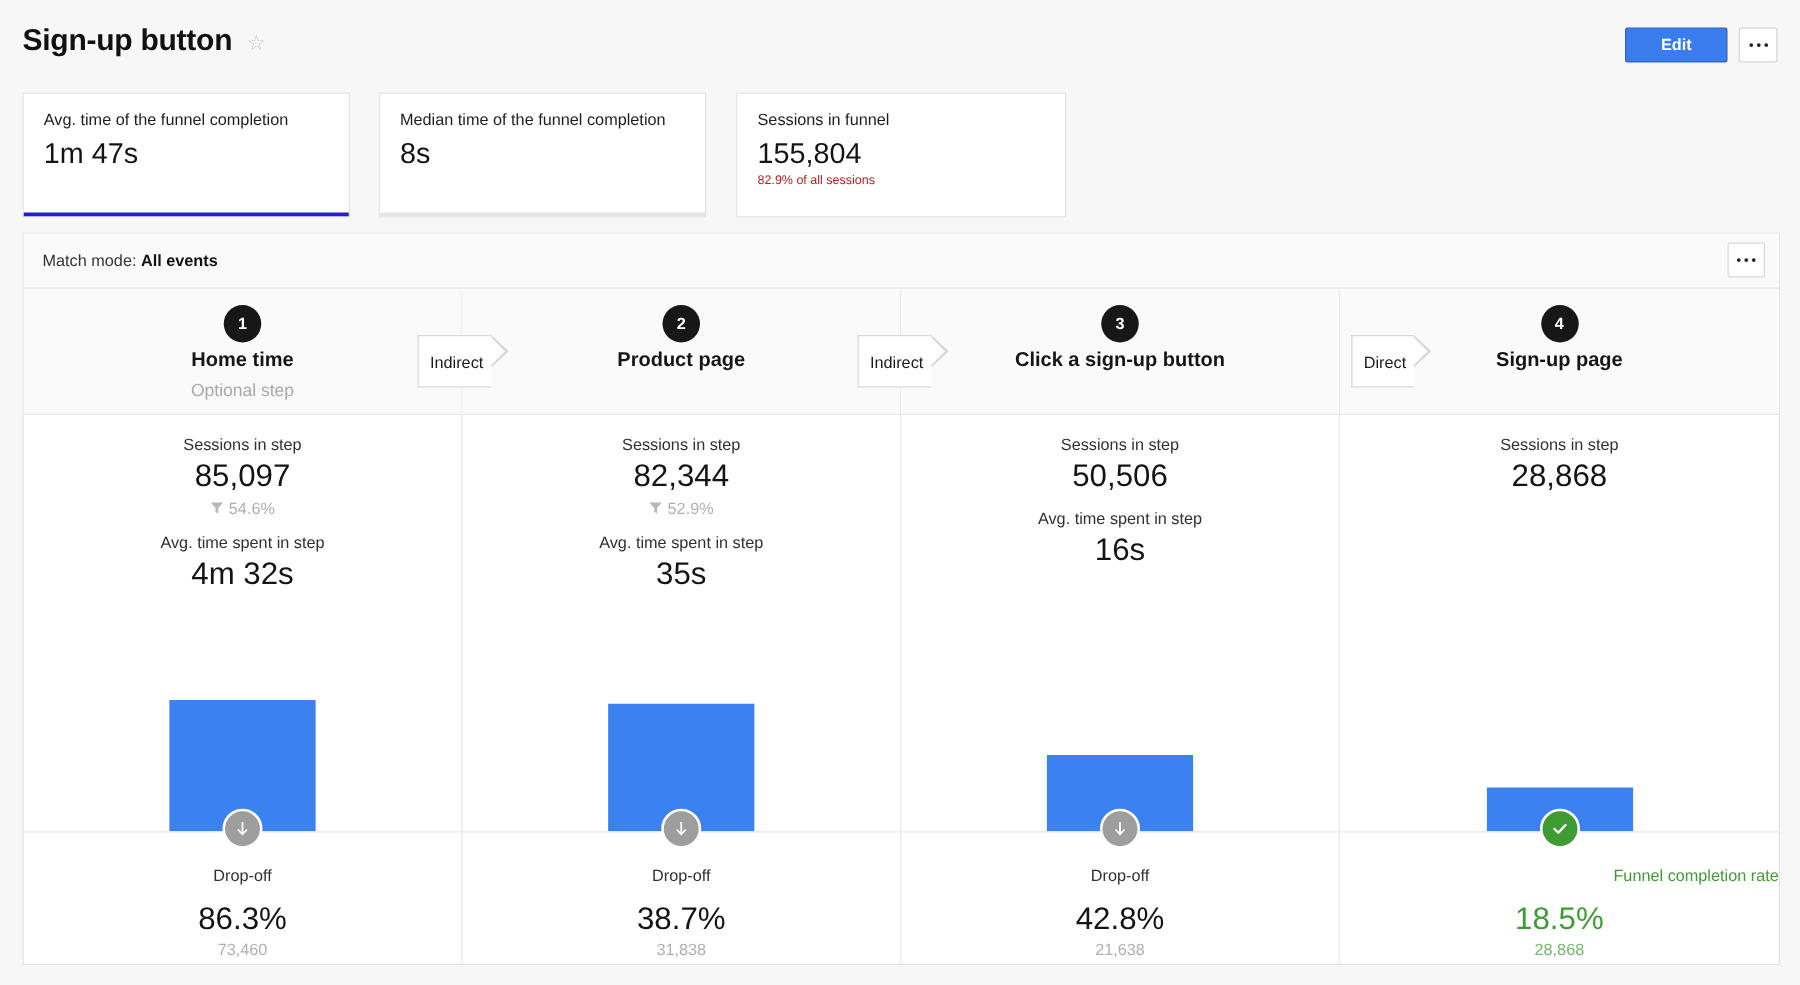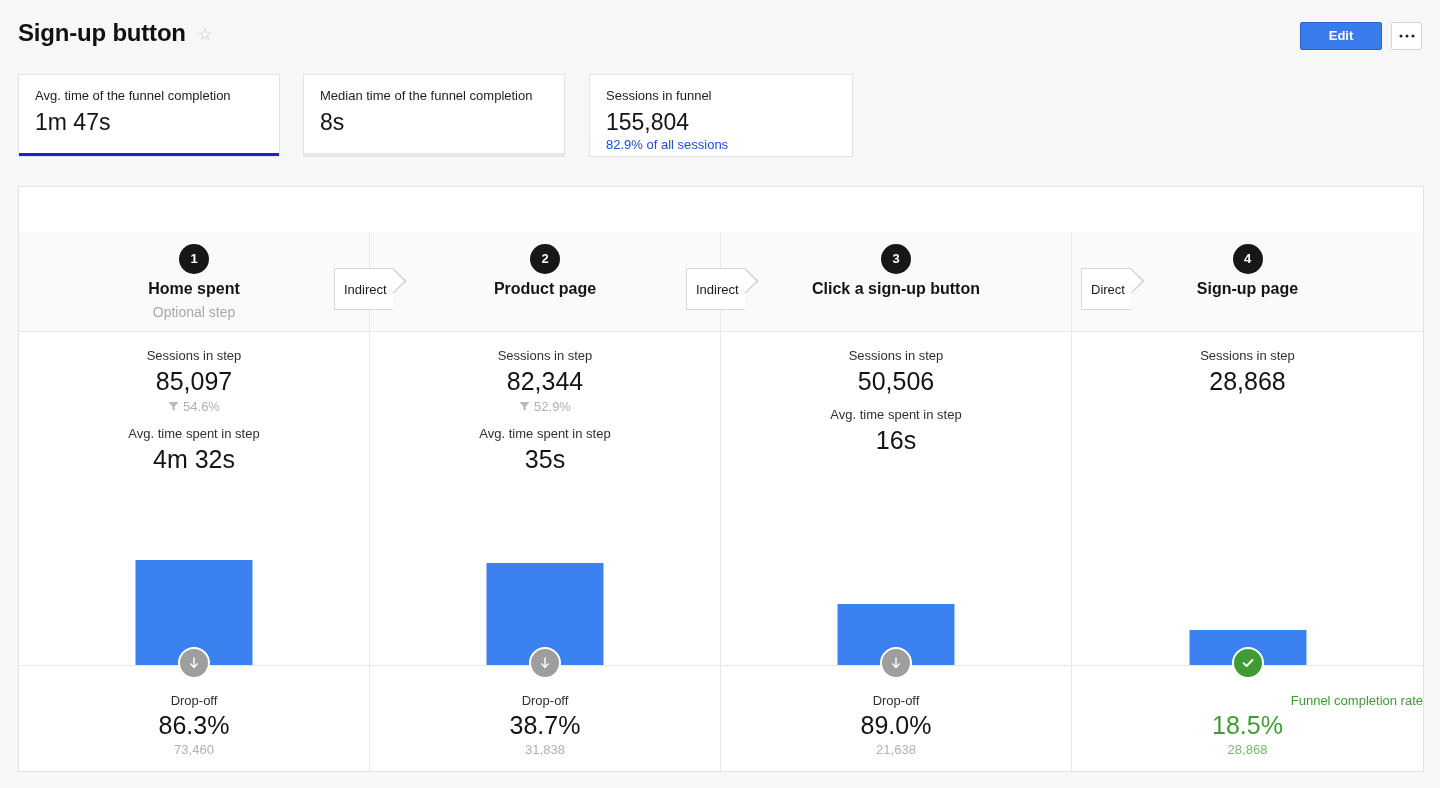--- a/index.html
+++ b/index.html
@@ -43,38 +43,38 @@
   .dots {
     position: absolute; left: 50%; top: 50%;
     transform: translate(-50%,-50%);
     display: flex; gap: 3px;
   }
   .dots i { width: 3px; height: 3px; border-radius: 50%; background: #222; display:block; }
 
   
   .cards { position: absolute; left: 18px; top: 74px; }
   .card {
-    position: absolute; top: 0; height: 83px;
+    position: absolute; top: 0; height: 100px;
     background: #fff; border: 1px solid #e3e3e3;
     padding: 13px 16px 0 16px;
   }
   .card.c1 { left: 0px;   width: 262px; }
   .card.c2 { left: 285px; width: 262px; }
   .card.c3 { left: 571px; width: 264px; }
   .card-underline {
     position: absolute; left: 0; bottom: 0; height: 3px; width: 100%;
   }
   .card-label {
     font-size: 13px; color: #1d1d1d; line-height: 16px;
   }
   .card-value {
     font-size: 23px; color: #141414; margin-top: 4px; line-height: 28px;
   }
   .card-sub {
-    font-size: 13px; color: #1d4ed8; margin-top: 1px; line-height: 16px;
+    font-size: 10px; color: #b91c1c; margin-top: 1px; line-height: 16px;
   }
 
   
   .funnel-panel {
     position: absolute; left: 18px; top: 186px;
     width: 1406px; height: 586px;
     background: #fff; border: 1px solid #e3e3e3;
   }
   .match-bar {
     position: relative; height: 44px; border-bottom: 1px solid #e6e6e6;
@@ -185,21 +185,21 @@
   }
   .foot-badge {
     position: absolute; left: 50%; top: -19px; transform: translateX(-50%);
     width: 32px; height: 32px; border-radius: 50%;
     border: 2px solid #fff;
     display: flex; align-items: center; justify-content: center;
   }
   .foot-badge.drop { background: #9e9e9e; }
   .foot-badge.done { background: #3f9c35; }
   .foot-label { font-size: 13px; color: #303030; padding-top: 27px; }
-  .foot-value { font-size: 25px; color: #141414; line-height: 32px; margin-top: 1px; }
+  .foot-value { font-size: 25px; color: #141414; line-height: 32px; margin-top: 11px; }
   .foot-count { font-size: 13px; color: #b0b0b0; line-height: 18px; }
   .foot-label.green { color: #3f9c35; text-align: right; }
   .foot-value.green { color: #3f9c35; }
   .foot-count.green { color: #76b96e; }
 </style>
 </head>
 <body>
 
 <div class="page-header">
   <div class="page-title">Sign-up button</div>
@@ -231,27 +231,40 @@
   <div class="card c3">
     <div class="card-label">Sessions in funnel</div>
     <div class="card-value">155,804</div>
     <div class="card-sub">82.9% of all sessions</div>
   </div>
 
 </div>
 
 <div class="funnel-panel">
 
+  <div class="match-bar">
+    <div class="match-text">
+      <span>Match mode:</span>
+      <b>All events</b>
+    </div>
+    <div class="panel-more-button">
+      <span class="dots">
+          <i></i>
+          <i></i>
+          <i></i>
+        </span>
+    </div>
+  </div>
 
   <div class="steps">
 
     <div class="step-col">
       <div class="step-head">
         <div class="step-badge">1</div>
-        <div class="step-name">Home spent</div>
+        <div class="step-name">Home time</div>
         <div class="step-optional">Optional step</div>
         <div class="connector" style="left:315px;">
           <div class="chip">
             <span>Indirect</span>
             <span class="tip"></span>
           </div>
         </div>
       </div>
       <div class="step-body">
         <div class="sessions-block">
@@ -344,21 +357,21 @@
         </div>
         <div class="bar" style="height:61px"></div>
       </div>
       <div class="step-foot">
         <div class="foot-badge drop">
           <svg width="16" height="16" viewBox="0 0 16 16">
             <path d="M8 2.6 V12 M4.4 8.6 L8 12.4 L11.6 8.6" stroke="#fff" stroke-width="1.4" fill="none"></path>
           </svg>
         </div>
         <div class="foot-label">Drop-off</div>
-        <div class="foot-value">89.0%</div>
+        <div class="foot-value">42.8%</div>
         <div class="foot-count">21,638</div>
       </div>
     </div>
 
     <div class="step-col">
       <div class="step-head">
         <div class="step-badge">4</div>
         <div class="step-name">Sign-up page</div>
         <div class="step-optional"></div>
       </div>

